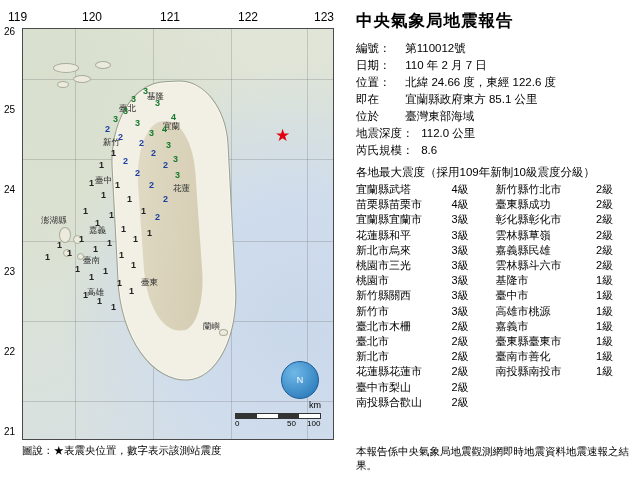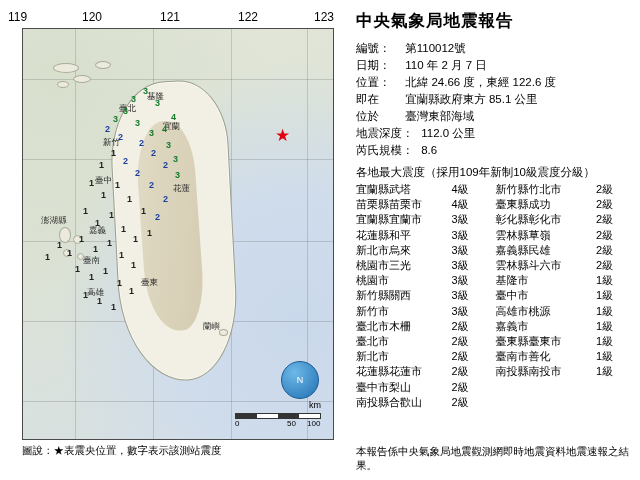--- a/index.html
+++ b/index.html
@@ -107,20 +107,28 @@
   <div id="map-panel">
 
     <div id="lon-axis">
       <span class="t" style="left:0px">119</span>
       <span class="t" style="left:74px">120</span>
       <span class="t" style="left:152px">121</span>
       <span class="t" style="left:230px">122</span>
       <span class="t" style="left:306px">123</span>
     </div>
 
+    <div id="lat-axis">
+      <span class="t" style="top:0px">26</span>
+      <span class="t" style="top:78px">25</span>
+      <span class="t" style="top:158px">24</span>
+      <span class="t" style="top:240px">23</span>
+      <span class="t" style="top:320px">22</span>
+      <span class="t" style="top:400px">21</span>
+    </div>
 
     <div id="map-frame">
       <div id="sea"></div>
 
       <div id="grid">
         <div class="v" style="left:52px"></div>
         <div class="v" style="left:130px"></div>
         <div class="v" style="left:208px"></div>
         <div class="v" style="left:284px"></div>
         <div class="h" style="top:50px"></div>

